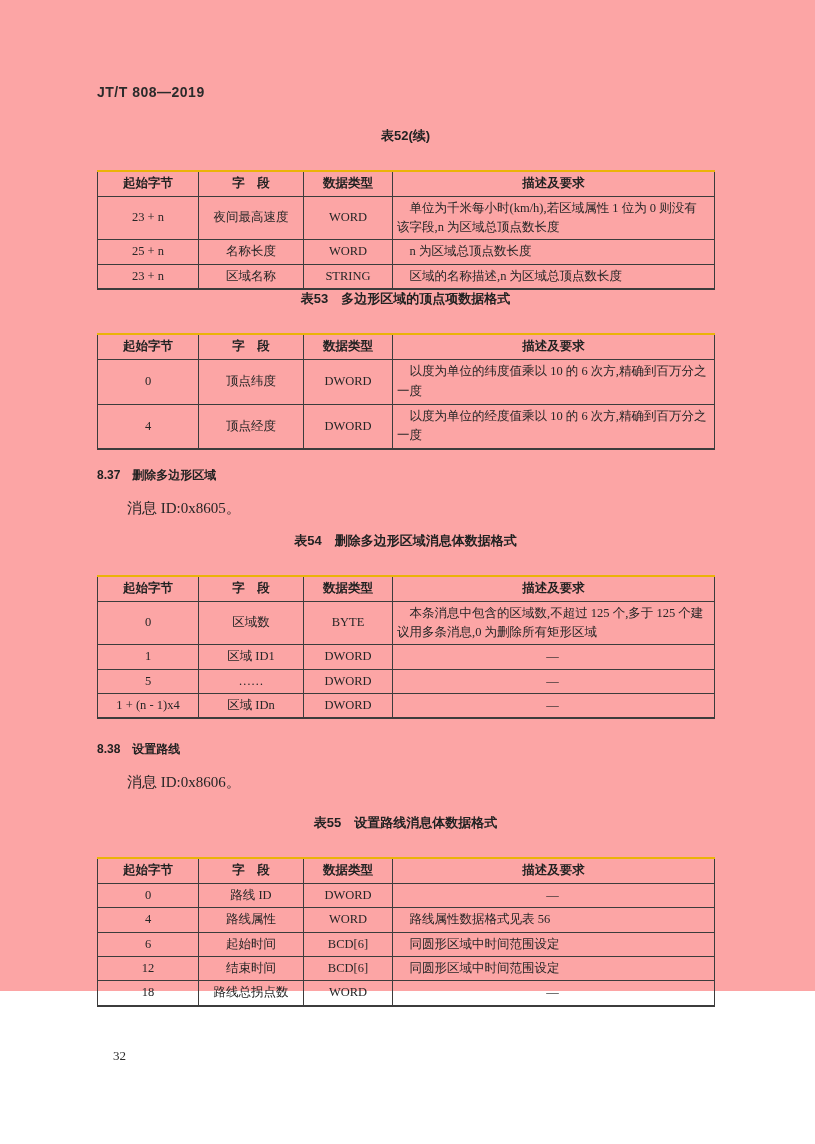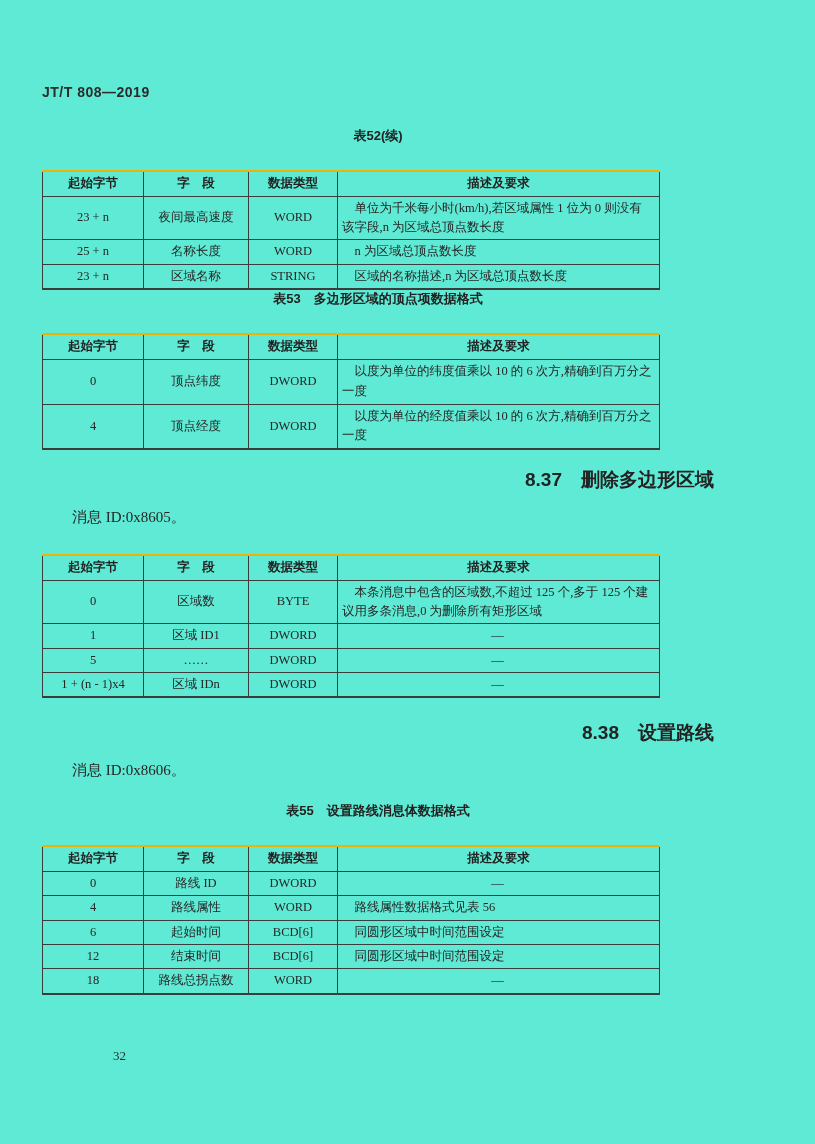--- a/index.html
+++ b/index.html
@@ -6,23 +6,23 @@
   html, body { background: #ffffff; }
   body {
     width: 815px; height: 1144px;
     font-family: "Liberation Serif", "DejaVu Serif", serif;
     color: #262626;
     position: relative;
     overflow: hidden;
   }
   .page {
     position: relative;
-    width: 815px; height: 1144px;
-    padding-left: 42px; padding-right: 101px;
-    background: #5eead4;
+    width: 815px; height: 991px;
+    padding-left: 97px; padding-right: 101px;
+    background: #fca5a5;
   }
   .running-header {
     padding-top: 84px;
     font-family: "Liberation Sans", "DejaVu Sans", sans-serif;
     font-weight: 600;
     font-size: 14px;
     letter-spacing: 0.5px;
     color: #2b2b2b;
   }
   .table-title {
@@ -63,23 +63,22 @@
   td.c-desc {
     text-align: left;
     padding: 2px 6px 2px 4px;
     text-indent: 1em;
   }
   td.c-dash { text-align: center; text-indent: 0; }
   .section-heading {
     margin-top: 17px;
     font-family: "Liberation Sans", "DejaVu Sans", sans-serif;
     font-weight: bold;
-    font-size: 19px;
+    font-size: 12px;
     color: #222;
-    text-align: right;
   }
   .para-block { margin-top: 12px; }
   .para {
     font-size: 15px;
     line-height: 24px;
     text-indent: 2em;
     color: #262626;
   }
   .page-number {
     position: absolute;
@@ -159,20 +158,21 @@
       <td class="c-desc">以度为单位的经度值乘以 10 的 6 次方,精确到百万分之一度</td>
     </tr>
   </tbody>
     </table>
 
   <div class="section-heading">8.37　删除多边形区域</div>
   <div class="para-block">
     <div class="para">消息 ID:0x8605。</div>
   </div>
 
+  <div class="table-title tt-54">表54　删除多边形区域消息体数据格式</div>
   <table class="spec-table">
     <colgroup>
         <col style="width:101px">
         <col style="width:105px">
         <col style="width:89px">
         <col style="width:322px">
       </colgroup>
     <tbody>
         <tr>
       <th>起始字节</th>

